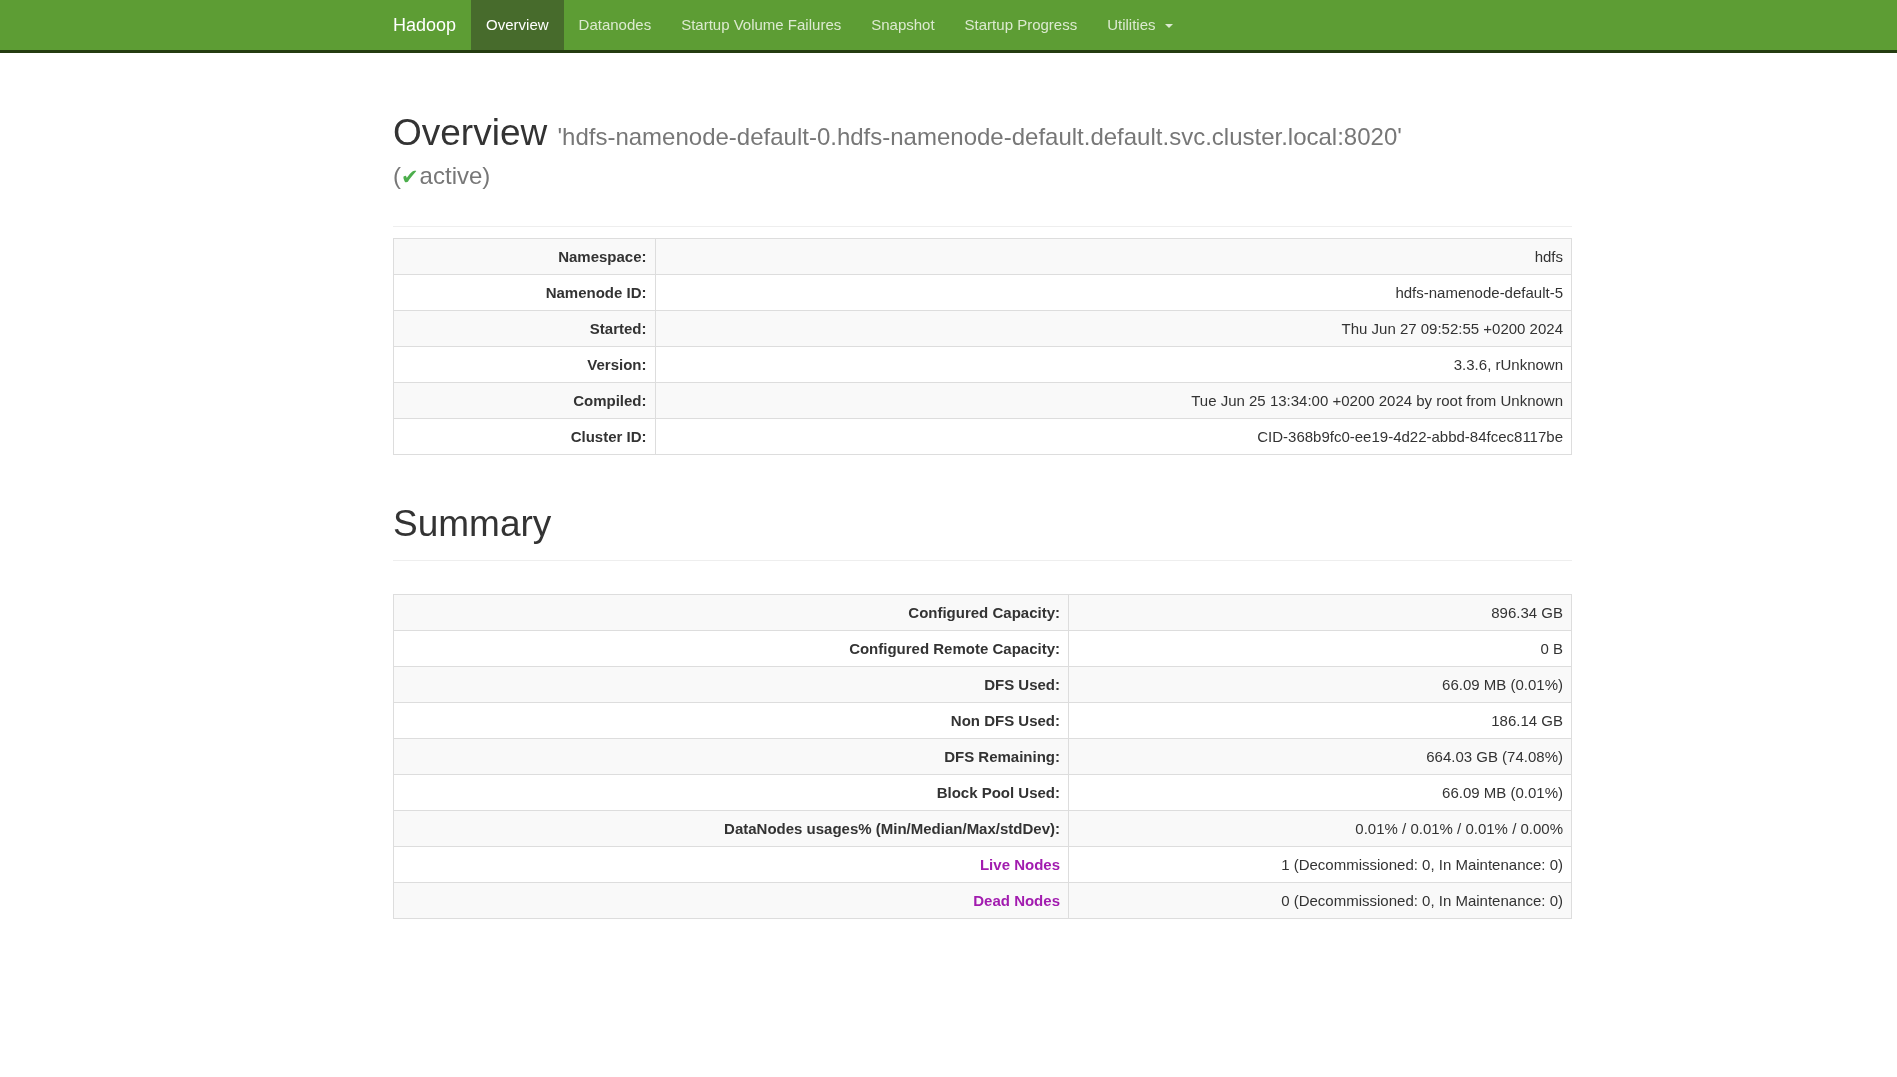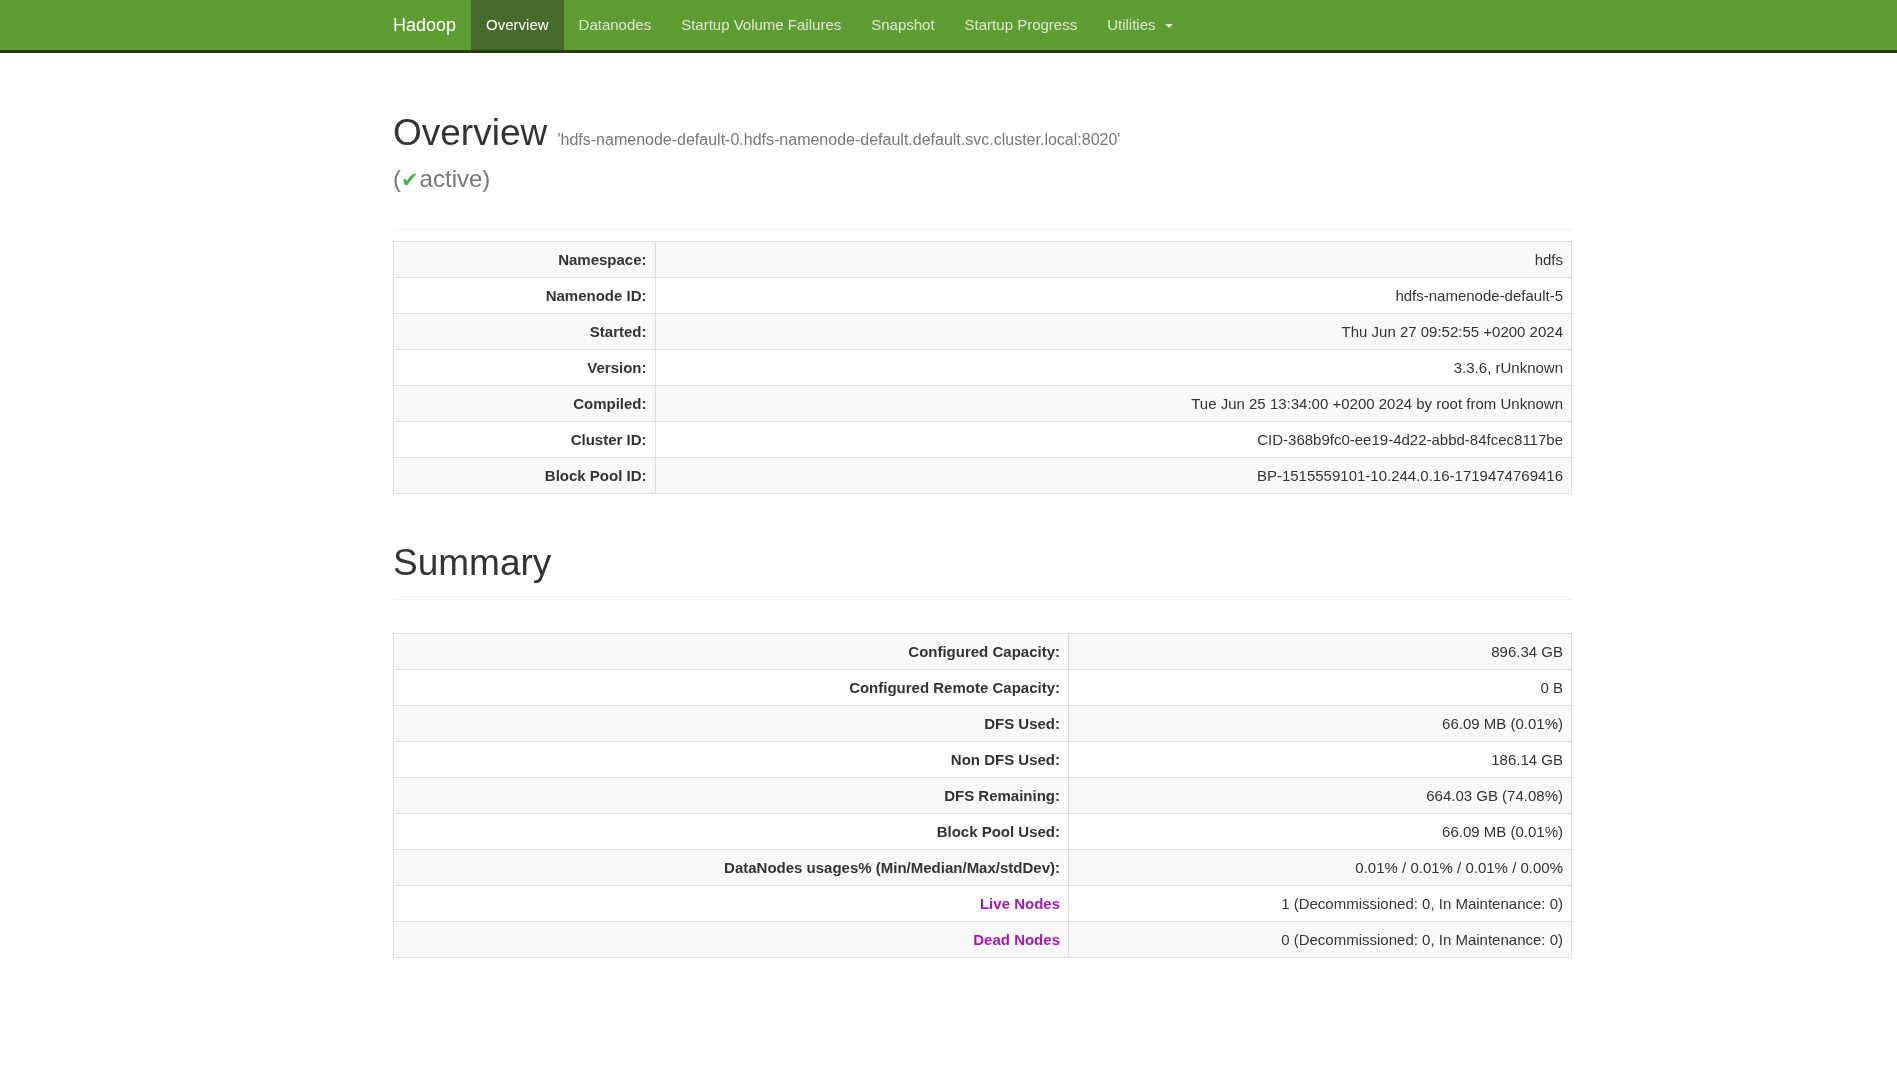--- a/index.html
+++ b/index.html
@@ -24,21 +24,21 @@
   .nav-item.active { background: #476b2c; color: #fff; }
   .caret {
     display: inline-block; width: 0; height: 0; margin-left: 5px;
     vertical-align: middle; border-top: 4px solid;
     border-right: 4px solid transparent; border-left: 4px solid transparent;
   }
   
   .container { margin-left: 393px; width: 1179px; }
   h1 { margin: 0; font-size: 37px; font-weight: 500; line-height: 44px; color: #333; }
   .page-header { margin-top: 58px; }
-  .sub { font-size: 16px; color: #777; font-weight: 400; }
+  .sub { font-size: 24px; color: #777; font-weight: 400; }
   .state-line { line-height: 34px; font-size: 24px; color: #777; }
   .check-icon { color: #4cae4c; font-size: 21px; padding-right: 1px; }
   hr { border: 0; border-top: 1px solid #eee; }
   .header-rule { margin: 32px 0 0; }
   .section-title { margin-top: 47px; }
   .section-rule { margin: 14px 0 0; }
   
   table { width: 100%; border-collapse: collapse; }
   th, td {
     border: 1px solid #ddd; padding: 8px; line-height: 19px;
@@ -121,24 +121,20 @@
           <td>3.3.6, rUnknown</td>
         </tr>
         <tr>
           <th><a class="row-label">Compiled:</a></th>
           <td>Tue Jun 25 13:34:00 +0200 2024 by root from Unknown</td>
         </tr>
         <tr>
           <th><a class="row-label">Cluster ID:</a></th>
           <td>CID-368b9fc0-ee19-4d22-abbd-84fcec8117be</td>
         </tr>
-        <tr>
-          <th><a class="row-label">Block Pool ID:</a></th>
-          <td>BP-1515559101-10.244.0.16-1719474769416</td>
-        </tr>
     </tbody>
   </table>
 
   <h1 class="section-title">Summary</h1>
   <hr class="section-rule">
 
   <div class="summary-block">
     <p class="summary-line"></p>
       <p class="summary-line"></p>
       <p class="summary-line"></p>

